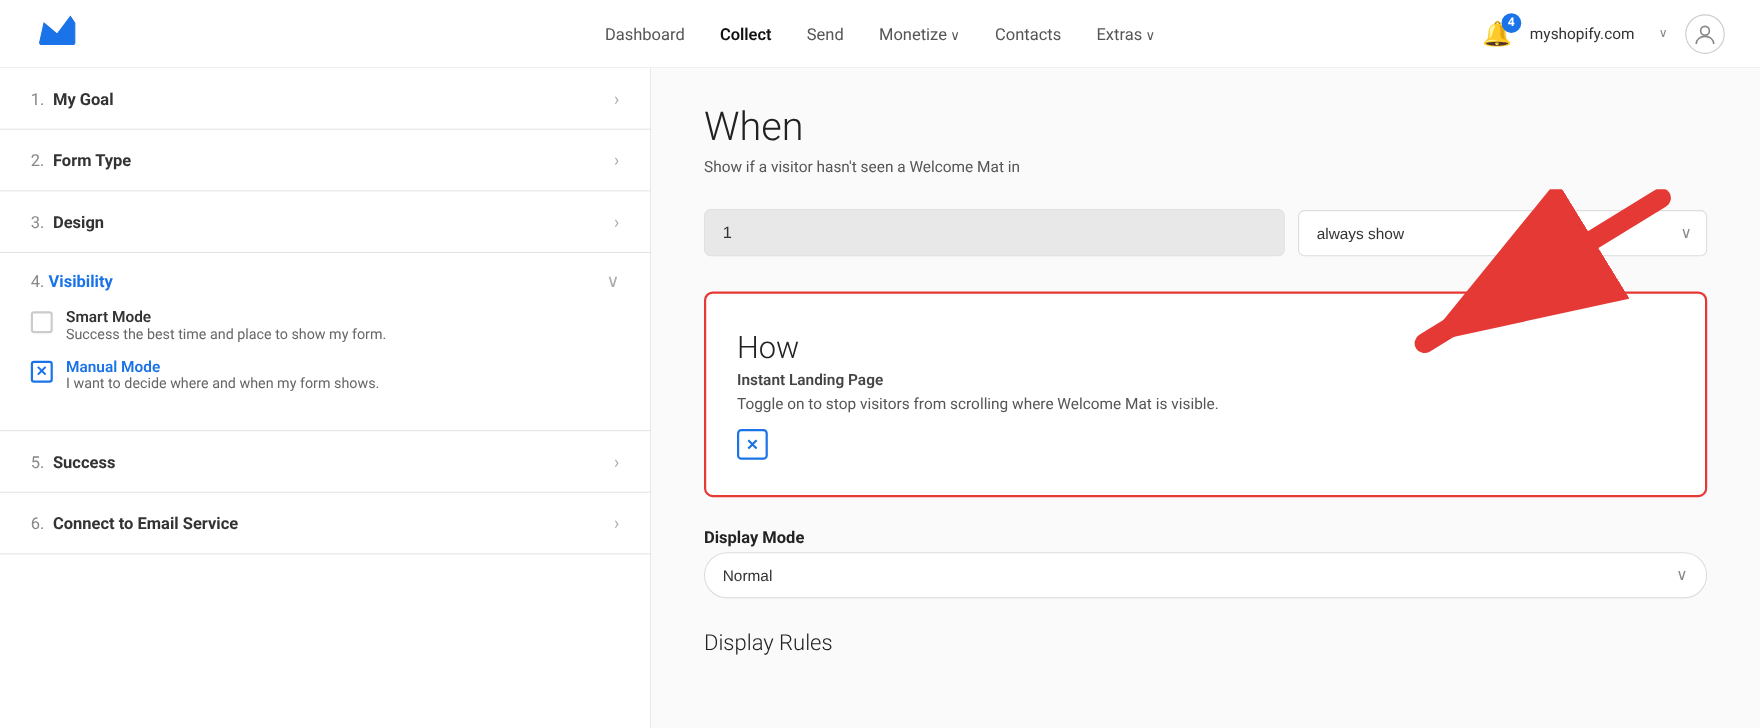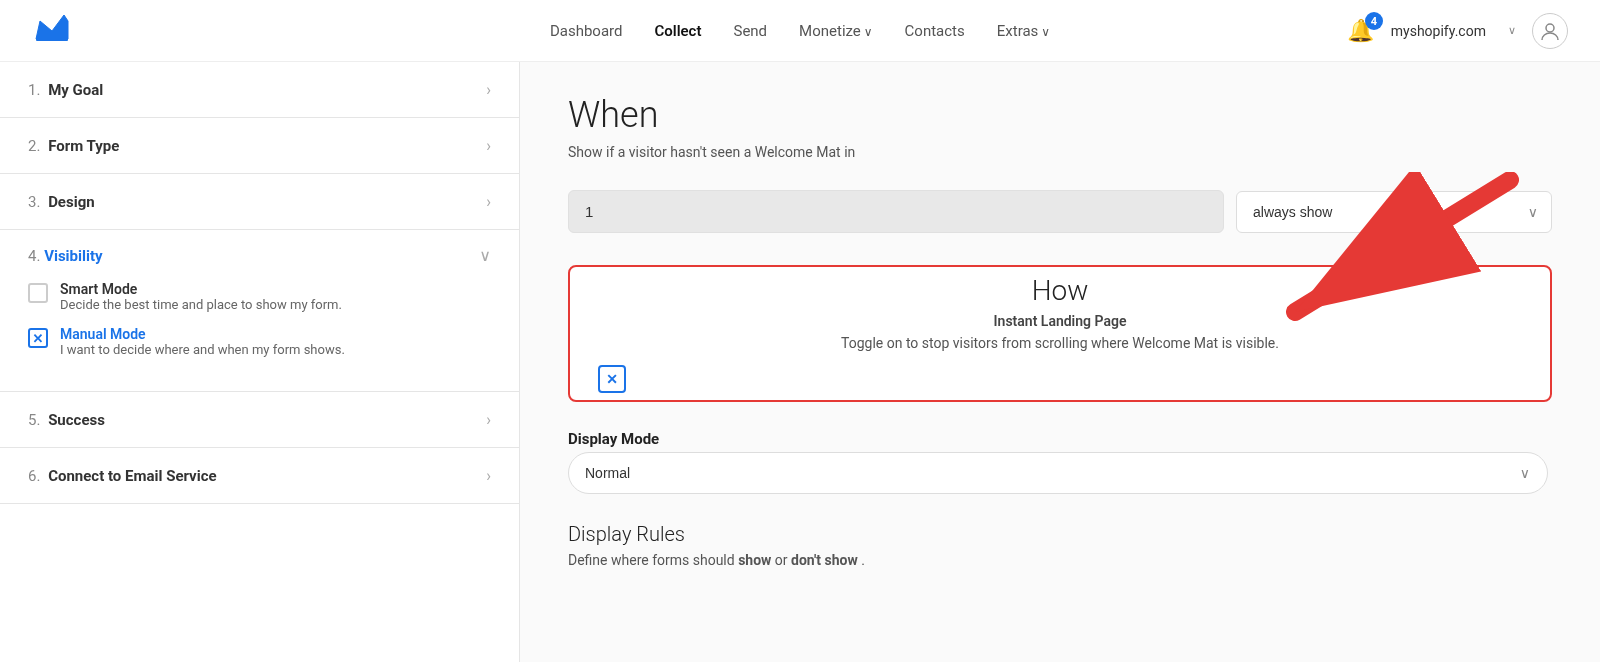--- a/index.html
+++ b/index.html
@@ -99,21 +99,21 @@
 
     
     .main-layout {
       display: flex;
       height: calc(100vh - 62px);
       overflow: hidden;
     }
 
     
     .sidebar {
-      width: 520px;
+      width: 592px;
       border-right: 1px solid #e5e5e5;
       overflow-y: auto;
       background: #fff;
     }
     .sidebar-item {
       display: flex;
       align-items: center;
       justify-content: space-between;
       padding: 18px 28px;
       border-bottom: 1px solid #e5e5e5;
@@ -228,21 +228,21 @@
       flex: 1;
       padding: 12px 16px;
       border: 1px solid #e0e0e0;
       border-radius: 6px;
       background: #e8e8e8;
       font-size: 15px;
       color: #333;
       outline: none;
     }
     .when-select-wrapper {
-      width: 316px;
+      width: 372px;
       position: relative;
     }
     .when-select-wrapper select {
       width: 100%;
       padding: 12px 36px 12px 16px;
       border: 1px solid #ddd;
       border-radius: 6px;
       background: #fff;
       font-size: 14px;
       color: #333;
@@ -256,24 +256,23 @@
       top: 50%;
       transform: translateY(-50%);
       color: #888;
       pointer-events: none;
     }
 
     
     .how-box {
       border: 2.5px solid #e53935;
       border-radius: 8px;
-      padding: 7px 28px;
+      padding: 32px 28px;
       margin-bottom: 28px;
       background: #fff;
-      text-align: center;
     }
     .how-title {
       font-size: 28px;
       font-weight: 300;
       color: #222;
       margin-bottom: 6px;
     }
     .how-subtitle {
       font-size: 14px;
       font-weight: 600;
@@ -434,21 +433,21 @@
           <span class="num">4.</span>
           <span class="name">Visibility</span>
         </span>
         <span class="chevron-down">∨</span>
       </div>
 
       <div class="option-row">
         <div class="checkbox-box"></div>
         <div class="option-text">
           <span class="option-title dark">Smart Mode</span>
-          <span class="option-desc">Decide the best time and place to show my form.</span>
+          <span class="option-desc">Success the best time and place to show my form.</span>
         </div>
       </div>
 
       <div class="option-row">
         <div class="checkbox-box checked">✕</div>
         <div class="option-text">
           <span class="option-title blue">Manual Mode</span>
           <span class="option-desc">I want to decide where and when my form shows.</span>
         </div>
       </div>
@@ -499,27 +498,20 @@
     <div class="display-select-wrapper">
       <select>
         <option>Normal</option>
         <option>Overlay</option>
         <option>Fullscreen</option>
       </select>
       <span class="sel-chevron">∨</span>
     </div>
 
     <h2 class="display-rules-title">Display Rules</h2>
-    <p class="display-rules-desc">
-      <span>Define where forms should </span>
-      <strong>show</strong>
-      <span> or </span>
-      <strong>don't show</strong>
-      <span>.</span>
-    </p>
 
     <div class="annotation-arrow">
     <svg width="280" height="160" viewBox="0 0 280 160">
       <defs>
         <marker id="arrowhead" markerWidth="10" markerHeight="7" refX="10" refY="3.5" orient="auto">
           <polygon points="0 0, 10 3.5, 0 7" fill="#e53935"></polygon>
         </marker>
       </defs>
       <line x1="270" y1="8" x2="55" y2="140" stroke="#e53935" stroke-width="18" marker-end="url(#arrowhead)" stroke-linecap="round"></line>
     </svg>

